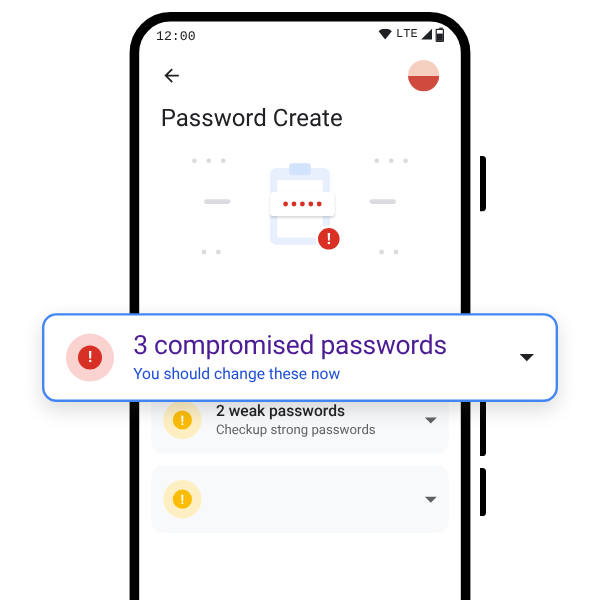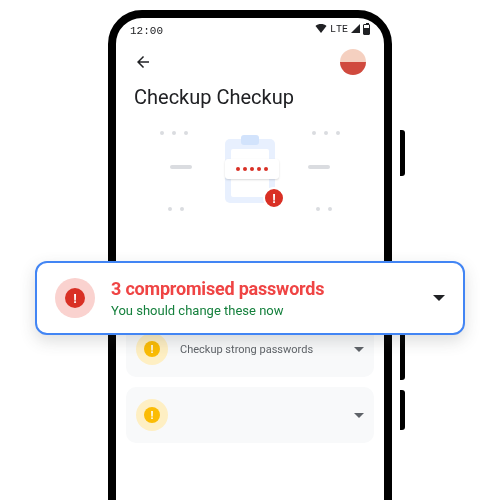--- a/index.html
+++ b/index.html
@@ -213,22 +213,22 @@
     border-radius: 50%;
     background: #d93025;
     color: #fff;
     display: flex;
     align-items: center;
     justify-content: center;
     font-size: 13px;
     font-weight: bold;
   }
   .callout-text { flex: 1; }
-  .callout-title { font-size: 18px; color: #ef4444; font-weight: 700; letter-spacing: -0.2px; }
-  .callout-sub { font-size: 13px; color: #15803d; margin-top: 4px; }
+  .callout-title { font-size: 22px; color: #4c1d95; font-weight: 400; letter-spacing: -0.2px; }
+  .callout-sub { font-size: 13px; color: #1d4ed8; margin-top: 4px; }
   .callout-chevron {
     width: 0; height: 0;
     border-left: 6px solid transparent;
     border-right: 6px solid transparent;
     border-top: 6px solid #202124;
   }
 </style>
 </head>
 <body>
 
@@ -253,21 +253,21 @@
 
   <div class="top-row">
     <span class="back-arrow">
       <svg width="18" height="18" viewBox="0 0 24 24">
           <path d="M20 11H7.8l5.6-5.6L12 4l-8 8 8 8 1.4-1.4L7.8 13H20z" fill="#202124"></path>
         </svg>
     </span>
     <div class="avatar"></div>
   </div>
 
-  <div class="title">Checkup Checkup</div>
+  <div class="title">Password Create</div>
 
   <div class="illustration">
     <div class="illus-wrap">
       <div class="dots tl">
           <div class="dot"></div>
           <div class="dot"></div>
           <div class="dot"></div>
         </div>
       <div class="dots tr">
           <div class="dot"></div>
@@ -298,20 +298,21 @@
     </div>
   </div>
 
   <div class="spacer-callout"></div>
 
   <div class="item weak">
     <div class="item-icon warn">
         <div class="inner">!</div>
       </div>
     <div class="item-text">
+      <div class="item-title">2 weak passwords</div>
       <div class="item-sub">Checkup strong passwords</div>
     </div>
     <div class="chevron"></div>
   </div>
 
   <div class="item reused">
     <div class="item-icon warn">
         <div class="inner">!</div>
       </div>
     <div class="item-text">

